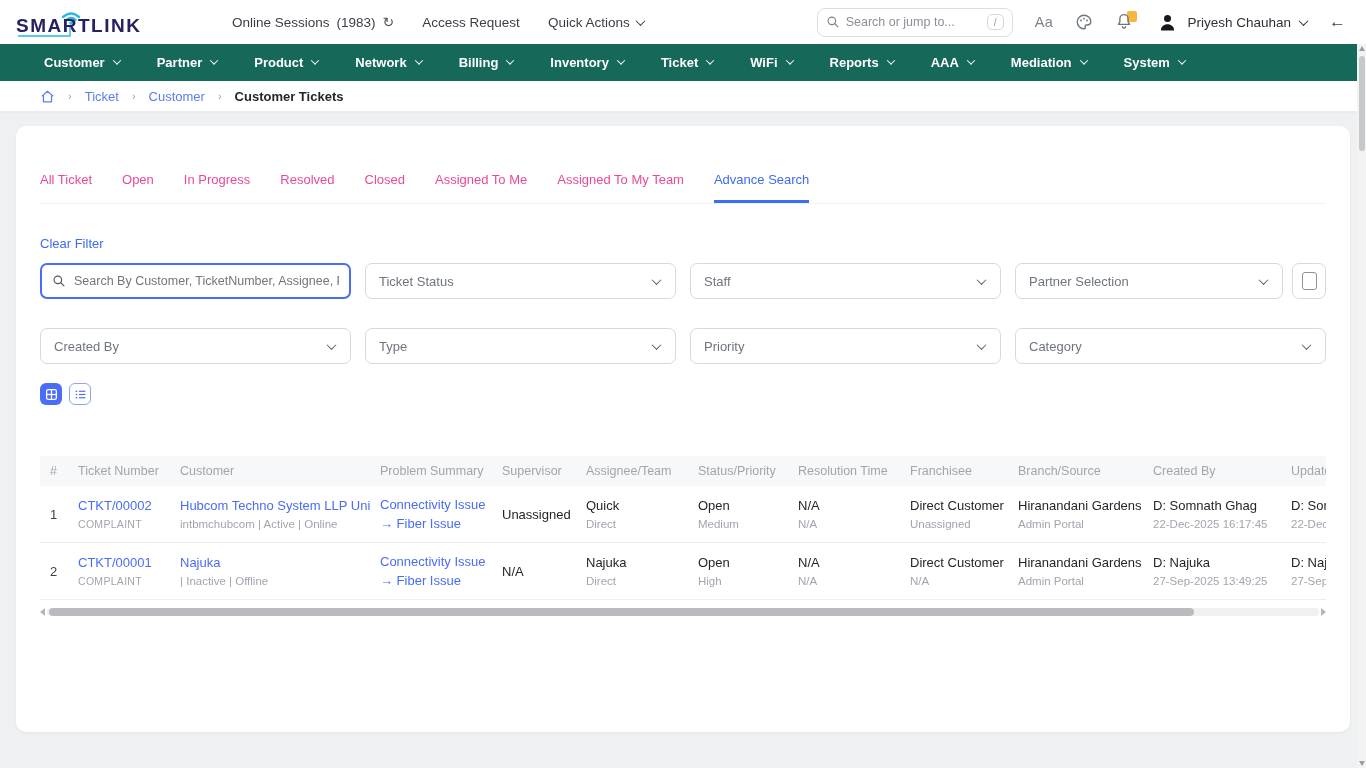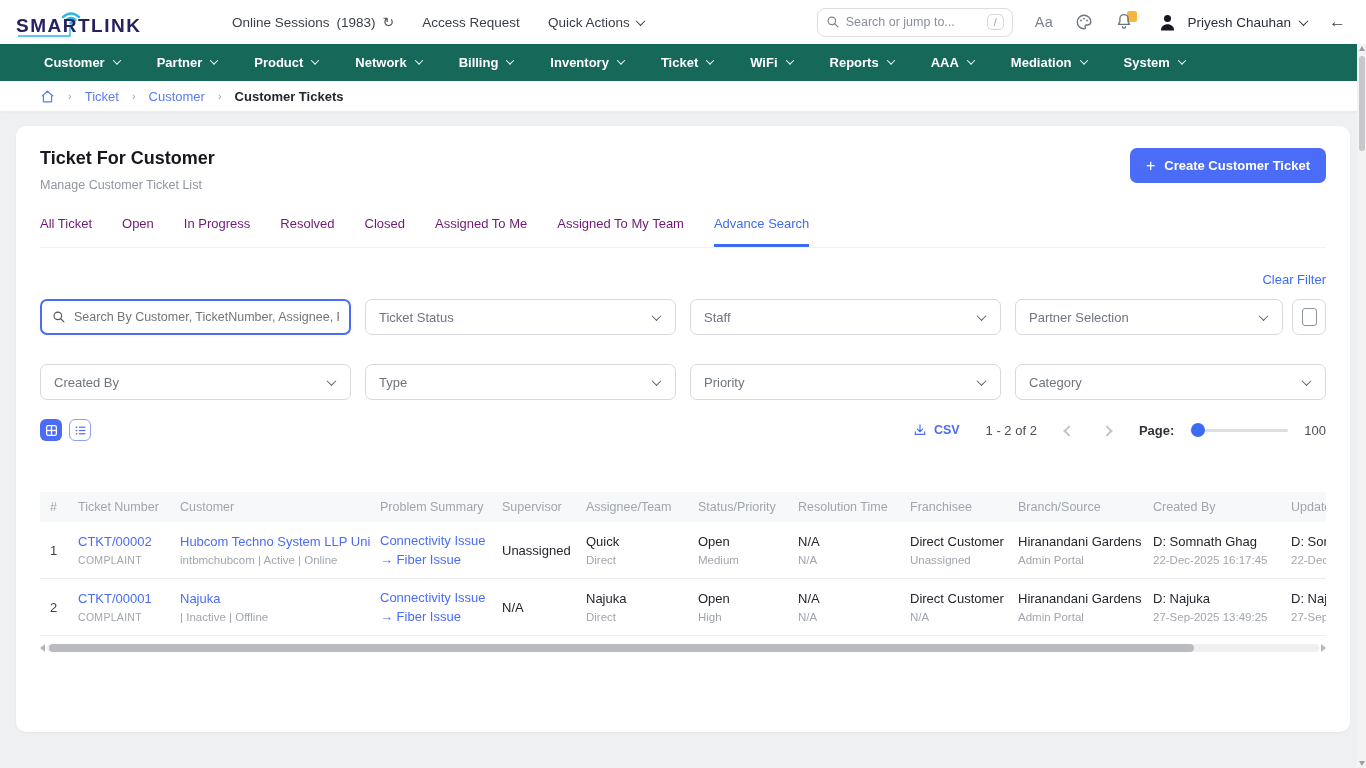--- a/index.html
+++ b/index.html
@@ -41,24 +41,24 @@
   
   .content{padding:14px 16px;}
   .card{background:#fff;border-radius:10px;padding:22px 24px 14px;height:606px;box-shadow:0 1px 3px rgba(0,0,0,.05);position:relative;overflow:hidden;}
   .card-head{display:flex;align-items:flex-start;justify-content:space-between;}
   .page-title{font-size:18px;font-weight:700;color:#15181e;}
   .page-sub{font-size:12.5px;color:#9196a1;margin-top:9px;}
   .btn-primary{display:flex;align-items:center;gap:9px;background:var(--accent);color:#fff;border:none;border-radius:7px;font-size:13px;font-weight:700;padding:10px 16px;cursor:pointer;font-family:inherit;}
   .btn-primary .plus{font-size:16px;font-weight:400;line-height:10px;}
   
   .tabs{display:flex;gap:30px;margin-top:24px;border-bottom:1px solid #f1f2f4;}
-  .tab{font-size:13px;color:#701a75;padding-bottom:13px;cursor:pointer;white-space:nowrap;}
+  .tab{font-size:13px;color:#ec4899;padding-bottom:13px;cursor:pointer;white-space:nowrap;}
   .tab.active{color:#3e6bf4;border-bottom:3px solid #3e6bf4;font-weight:500;}
   
-  .clear-row{display:flex;justify-content:flex-end;margin-top:24px;}
+  .clear-row{display:flex;justify-content:flex-start;margin-top:32px;}
   .clear-filter{color:#3e6bf4;font-size:13px;font-weight:500;cursor:pointer;}
   .filter-grid{display:grid;grid-template-columns:repeat(4,1fr);column-gap:14px;row-gap:29px;margin-top:12px;}
   .field{height:36px;border:1px solid #d7d9de;border-radius:7px;display:flex;align-items:center;padding:0 13px;color:#6f757f;font-size:13px;background:#fff;cursor:pointer;}
   .field .label{flex:1;white-space:nowrap;overflow:hidden;}
   .field .chev{color:#5c626c;margin-right:2px;}
   .field-search{border:2px solid var(--accent);padding:0 10px;gap:8px;}
   .field-search input{border:none;outline:none;flex:1;font-size:12.5px;color:#444;font-family:inherit;min-width:0;background:transparent;}
   .partner-cell{display:flex;gap:9px;}
   .partner-cell .field{flex:1;}
   .cbx-frame{width:34px;height:36px;border:1px solid #d7d9de;border-radius:7px;display:flex;align-items:center;justify-content:center;flex:none;cursor:pointer;}
@@ -226,30 +226,20 @@
   <span class="crumb-link">Ticket</span>
   <span class="crumb-sep">›</span>
   <span class="crumb-link">Customer</span>
   <span class="crumb-sep">›</span>
   <span class="crumb-current">Customer Tickets</span>
 </div>
 
 <main class="content">
   <div class="card">
 
-    <div class="card-head">
-      <div>
-        <div class="page-title">Ticket For Customer</div>
-        <div class="page-sub">Manage Customer Ticket List</div>
-      </div>
-      <button class="btn-primary">
-        <span class="plus">+</span>
-        <span>Create Customer Ticket</span>
-      </button>
-    </div>
 
     <div class="tabs">
       <span class="tab">All Ticket</span>
       <span class="tab">Open</span>
       <span class="tab">In Progress</span>
       <span class="tab">Resolved</span>
       <span class="tab">Closed</span>
       <span class="tab">Assigned To Me</span>
       <span class="tab">Assigned To My Team</span>
       <span class="tab active">Advance Search</span>
@@ -316,39 +306,20 @@
         </span>
         <span class="icon-btn list">
           <svg style="width:13px;height:13px" viewBox="0 0 24 24">
             <circle cx="4.5" cy="6" r="1.6" fill="#4a6cf7"></circle>
               <circle cx="4.5" cy="12" r="1.6" fill="#4a6cf7"></circle>
               <circle cx="4.5" cy="18" r="1.6" fill="#4a6cf7"></circle>
             <line x1="9" y1="6" x2="21" y2="6" stroke="#4a6cf7" stroke-width="2.2"></line>
             <line x1="9" y1="12" x2="21" y2="12" stroke="#4a6cf7" stroke-width="2.2"></line>
             <line x1="9" y1="18" x2="21" y2="18" stroke="#4a6cf7" stroke-width="2.2"></line>
           </svg>
-        </span>
-      </div>
-      <div class="tb-right">
-        <span class="csv">
-          <svg style="width:14px;height:14px" viewBox="0 0 24 24">
-            <path d="M12 3v11M7.5 10.5 12 15l4.5-4.5" fill="none" stroke="#4a6cf7" stroke-width="2" stroke-linecap="round" stroke-linejoin="round"></path>
-            <path d="M4 15v4.5h16V15" fill="none" stroke="#4a6cf7" stroke-width="2" stroke-linecap="round" stroke-linejoin="round"></path>
-          </svg>
-          <span>CSV</span>
-        </span>
-        <span>1 - 2 of 2</span>
-        <span class="pg-chev"><span class="chev left"></span></span>
-        <span class="pg-chev"><span class="chev right"></span></span>
-        <span style="display:flex;align-items:center;gap:12px;">
-          <span class="page-label">Page:</span>
-          <span class="slider">
-              <span class="slider-handle"></span>
-            </span>
-          <span>100</span>
         </span>
       </div>
     </div>
 
     <div class="table-clip">
       <table>
         <colgroup>
           <col style="width:28px">
             <col style="width:102px">
             <col style="width:200px">

